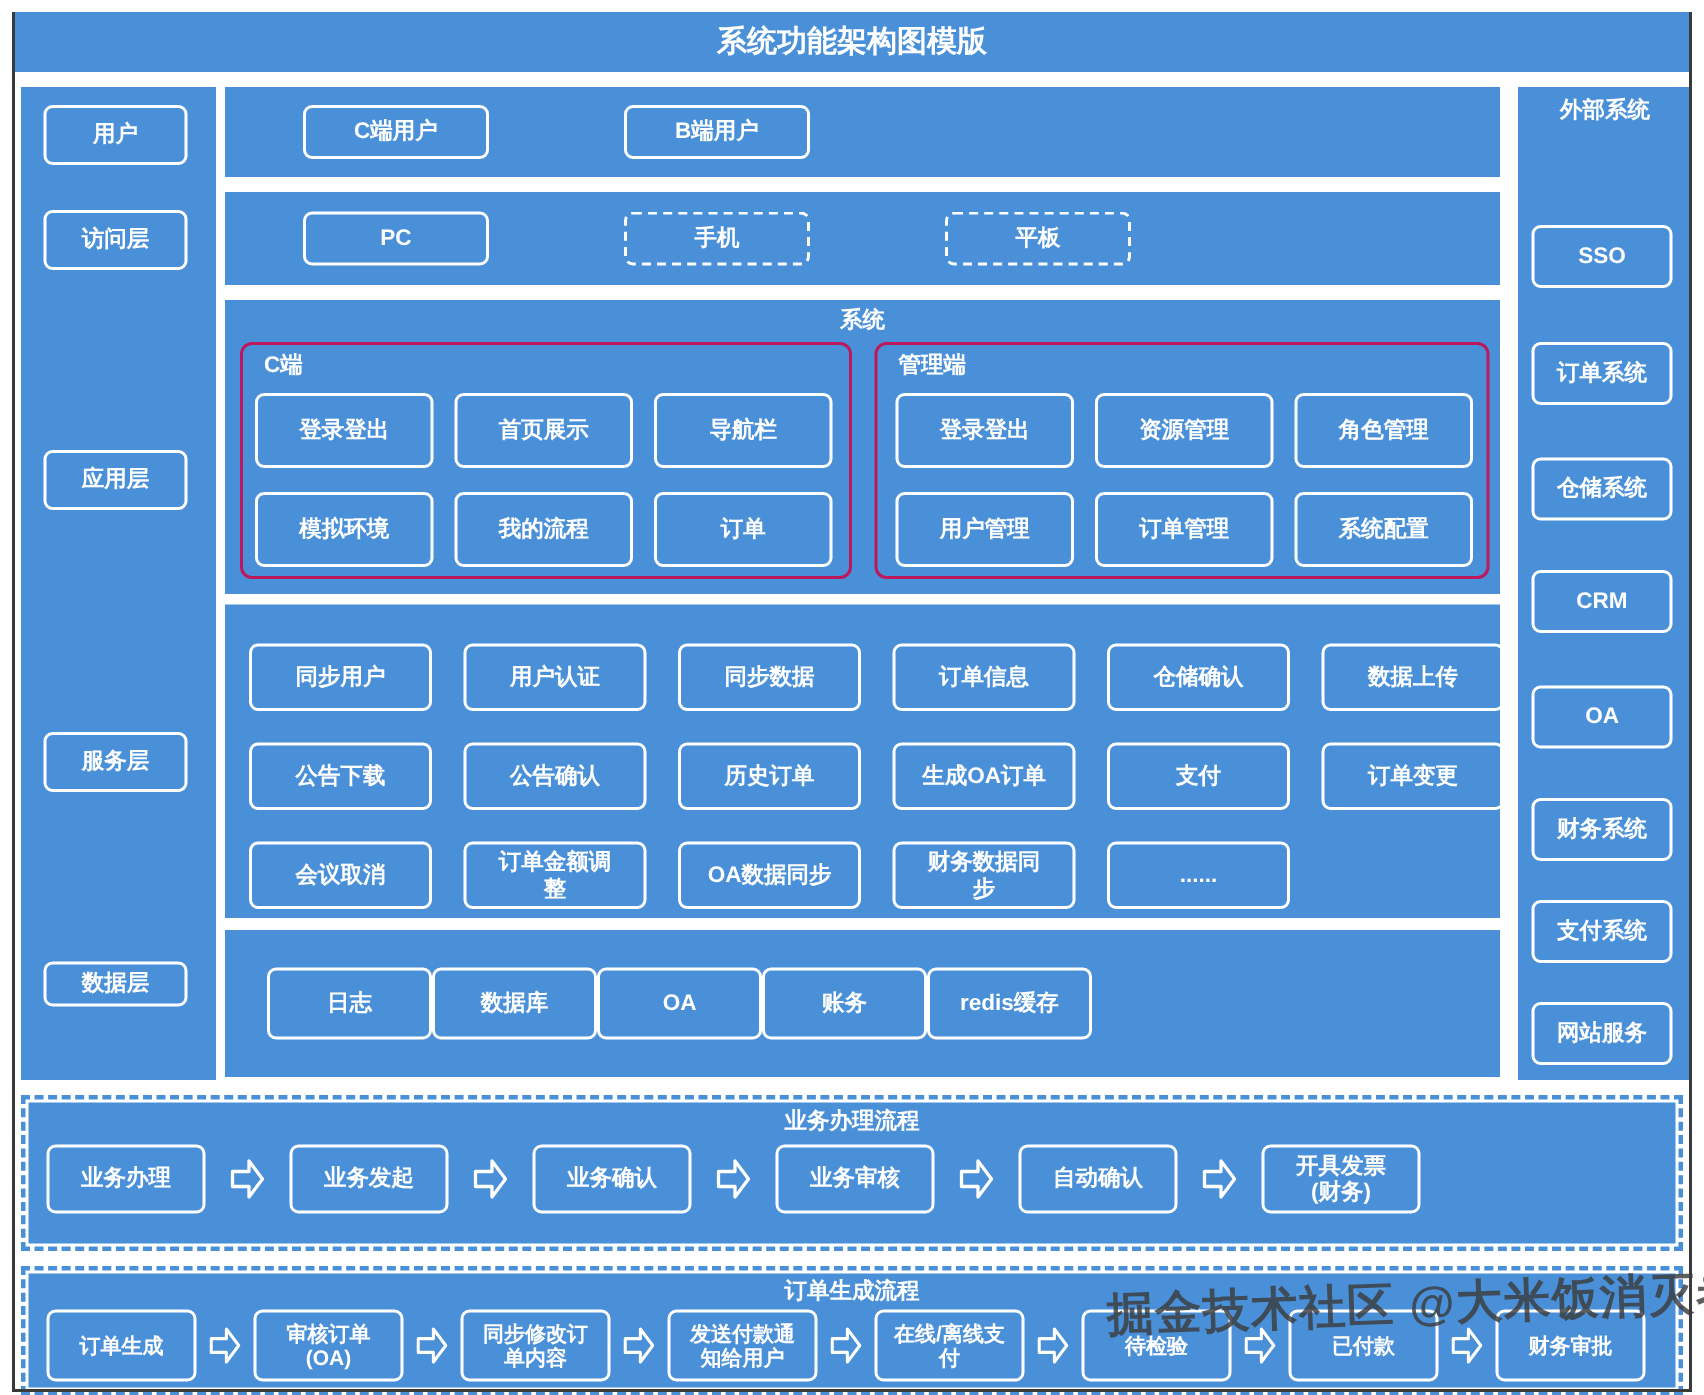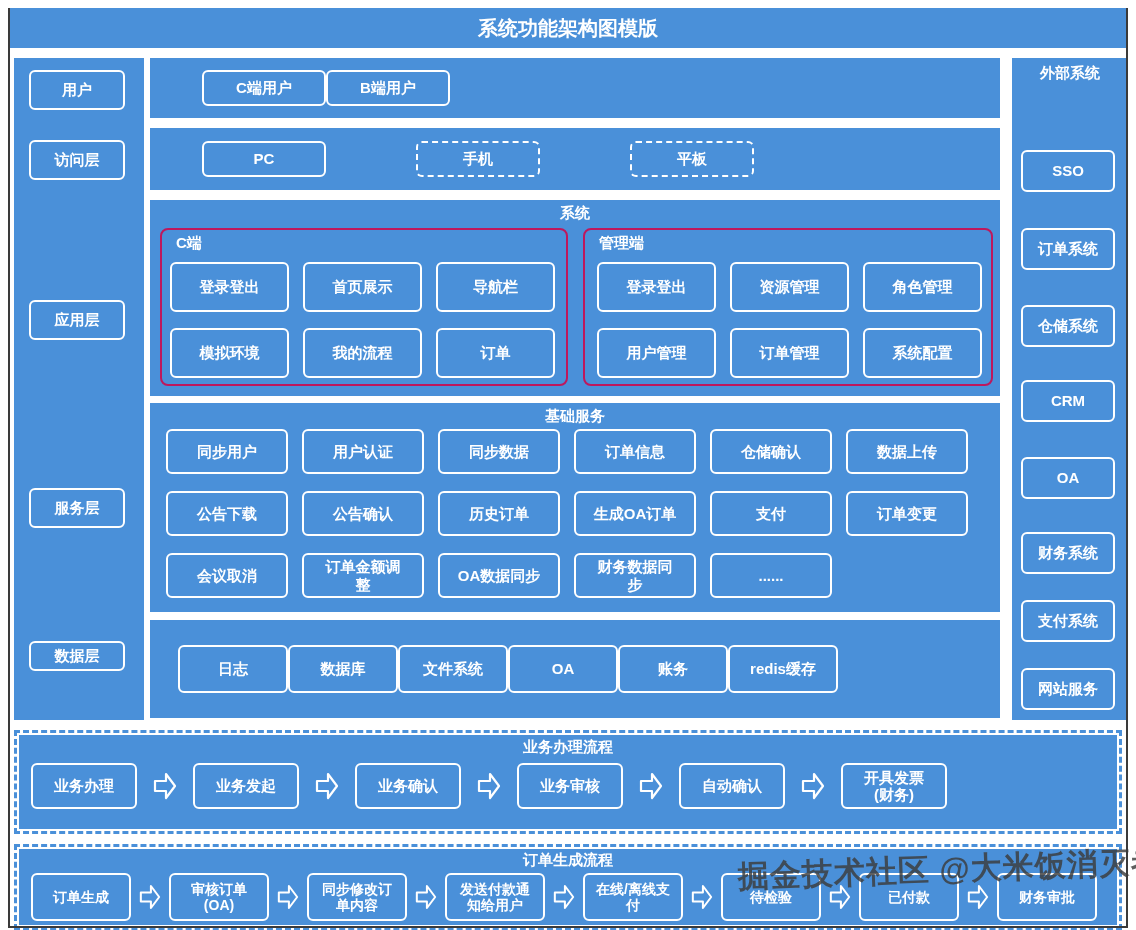--- a/index.html
+++ b/index.html
@@ -17,21 +17,21 @@
   }
   .dashed{border-style:dashed;}
   .sec-title{
     position:absolute;left:0;right:0;color:#fff;font-weight:bold;
     font-size:15px;text-align:center;
   }
   .corner-label{position:absolute;color:#fff;font-weight:bold;font-size:15px;}
   .sub-panel{position:absolute;border:2px solid #be185d;border-radius:8px;box-sizing:border-box;}
   .hrow{display:flex;align-items:center;}
   .grid3{position:absolute;display:grid;grid-template-columns:repeat(3,119px);column-gap:14px;row-gap:16px;}
-  .grid6{position:absolute;display:grid;grid-template-columns:repeat(6,122px);column-gap:14px;row-gap:17px;}
+  .grid6{position:absolute;display:grid;grid-template-columns:repeat(6,122px);column-gap:14px;row-gap:17px;gap:21px;}
   .mbox{height:50px;}
   .sbox{height:45px;}
   .flow-outer{border:3px dashed var(--blue,#4a90d9);}
   .flow-inner{position:absolute;left:2px;right:2px;top:2px;bottom:2px;background:var(--blue,#4a90d9);}
   .flow-box{width:106px;height:46px;flex:none;}
   .flow-box2{width:100px;height:48px;flex:none;font-size:14px;}
   .arrow{flex:none;}
   #frame{
     left:8px;top:8px;width:1120px;height:920px;pointer-events:none;z-index:5;
     border-left:2px solid var(--frame,#3a3a3a);
@@ -57,21 +57,21 @@
 
 <div class="abs blue" style="left:14px;top:58px;width:130px;height:662px;">
   <div class="wbox abs" style="left:15px;top:12px;width:96px;height:40px;">用户</div>
   <div class="wbox abs" style="left:15px;top:82px;width:96px;height:40px;">访问层</div>
   <div class="wbox abs" style="left:15px;top:242px;width:96px;height:40px;">应用层</div>
   <div class="wbox abs" style="left:15px;top:430px;width:96px;height:40px;">服务层</div>
   <div class="wbox abs" style="left:15px;top:583px;width:96px;height:30px;">数据层</div>
 </div>
 
 <div class="abs blue" style="left:150px;top:58px;width:850px;height:60px;">
-  <div class="hrow" style="height:100%;padding-left:52px;">
+  <div class="hrow" style="height:100%;padding-left:52px;gap:90px;">
     <div class="wbox" style="width:124px;height:36px;">C端用户</div>
     <div class="wbox" style="width:124px;height:36px;">B端用户</div>
   </div>
 </div>
 
 <div class="abs blue" style="left:150px;top:128px;width:850px;height:62px;">
   <div class="hrow" style="height:100%;padding-left:52px;gap:90px;">
     <div class="wbox" style="width:124px;height:36px;">PC</div>
     <div class="wbox dashed" style="width:124px;height:36px;">手机</div>
     <div class="wbox dashed" style="width:124px;height:36px;">平板</div>
@@ -100,21 +100,20 @@
       <div class="wbox mbox">资源管理</div>
       <div class="wbox mbox">角色管理</div>
       <div class="wbox mbox">用户管理</div>
       <div class="wbox mbox">订单管理</div>
       <div class="wbox mbox">系统配置</div>
     </div>
   </div>
 </div>
 
 <div class="abs blue" style="left:150px;top:403px;width:850px;height:209px;">
-  <div class="sec-title" style="top:4px;">基础服务</div>
   <div class="grid6" style="left:16px;top:26px;">
     <div class="wbox sbox">同步用户</div>
     <div class="wbox sbox">用户认证</div>
     <div class="wbox sbox">同步数据</div>
     <div class="wbox sbox">订单信息</div>
     <div class="wbox sbox">仓储确认</div>
     <div class="wbox sbox">数据上传</div>
     <div class="wbox sbox">公告下载</div>
     <div class="wbox sbox">公告确认</div>
     <div class="wbox sbox">历史订单</div>
@@ -128,21 +127,20 @@
     <div class="wbox sbox">财务数据同
 步</div>
     <div class="wbox sbox">......</div>
   </div>
 </div>
 
 <div class="abs blue" style="left:150px;top:620px;width:850px;height:98px;">
   <div class="hrow" style="height:100%;padding-left:28px;">
     <div class="wbox" style="width:110px;height:48px;">日志</div>
     <div class="wbox" style="width:110px;height:48px;">数据库</div>
-    <div class="wbox" style="width:110px;height:48px;">文件系统</div>
     <div class="wbox" style="width:110px;height:48px;">OA</div>
     <div class="wbox" style="width:110px;height:48px;">账务</div>
     <div class="wbox" style="width:110px;height:48px;">redis缓存</div>
   </div>
 </div>
 
 <div class="abs blue" style="left:1012px;top:58px;width:116px;height:662px;">
   <div class="sec-title" style="top:6px;">外部系统</div>
   <div class="wbox abs" style="left:9px;top:92px;width:94px;height:42px;">SSO</div>
   <div class="wbox abs" style="left:9px;top:170px;width:94px;height:42px;">订单系统</div>

